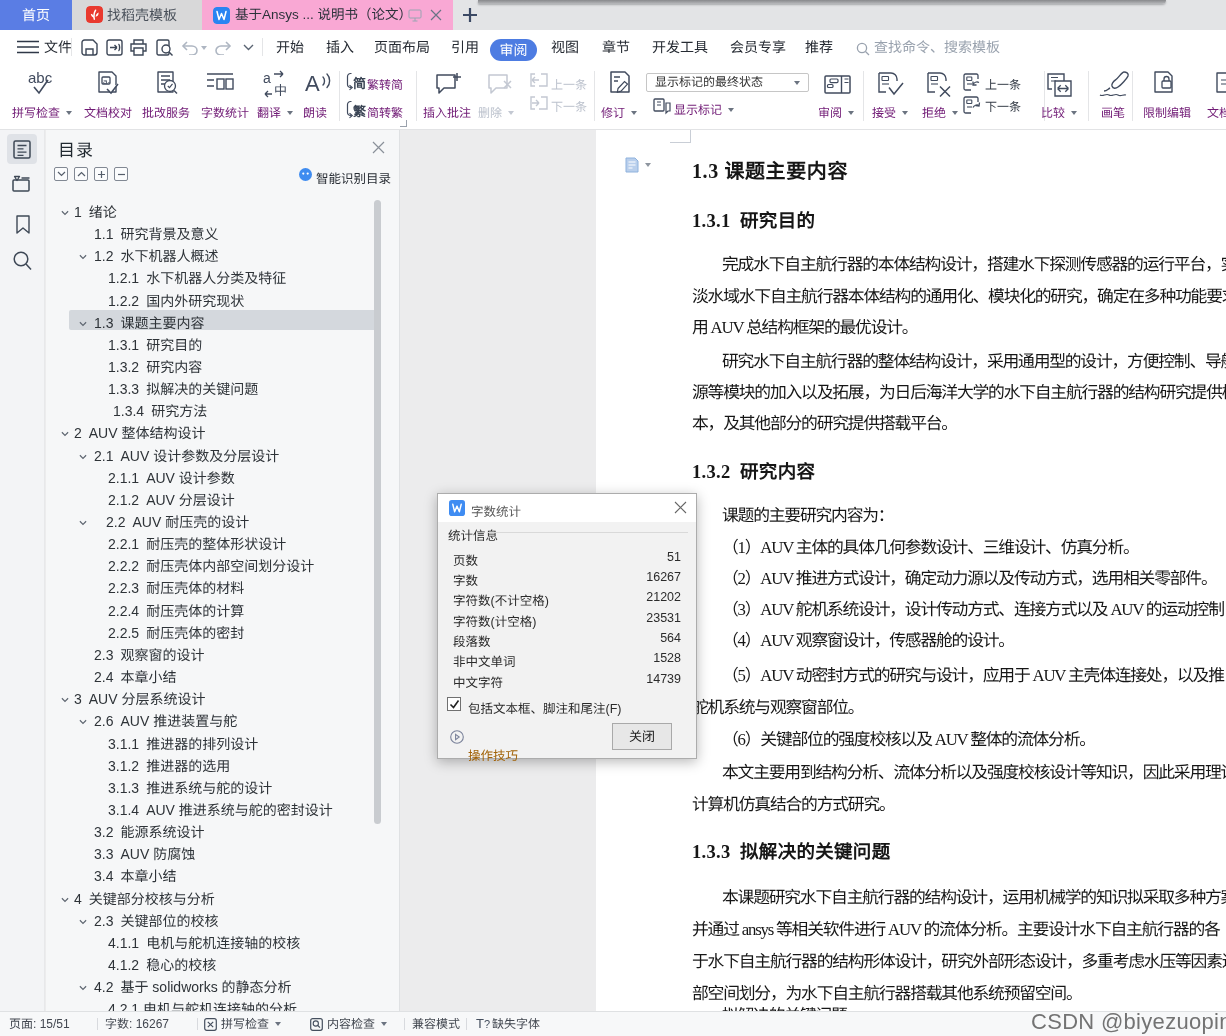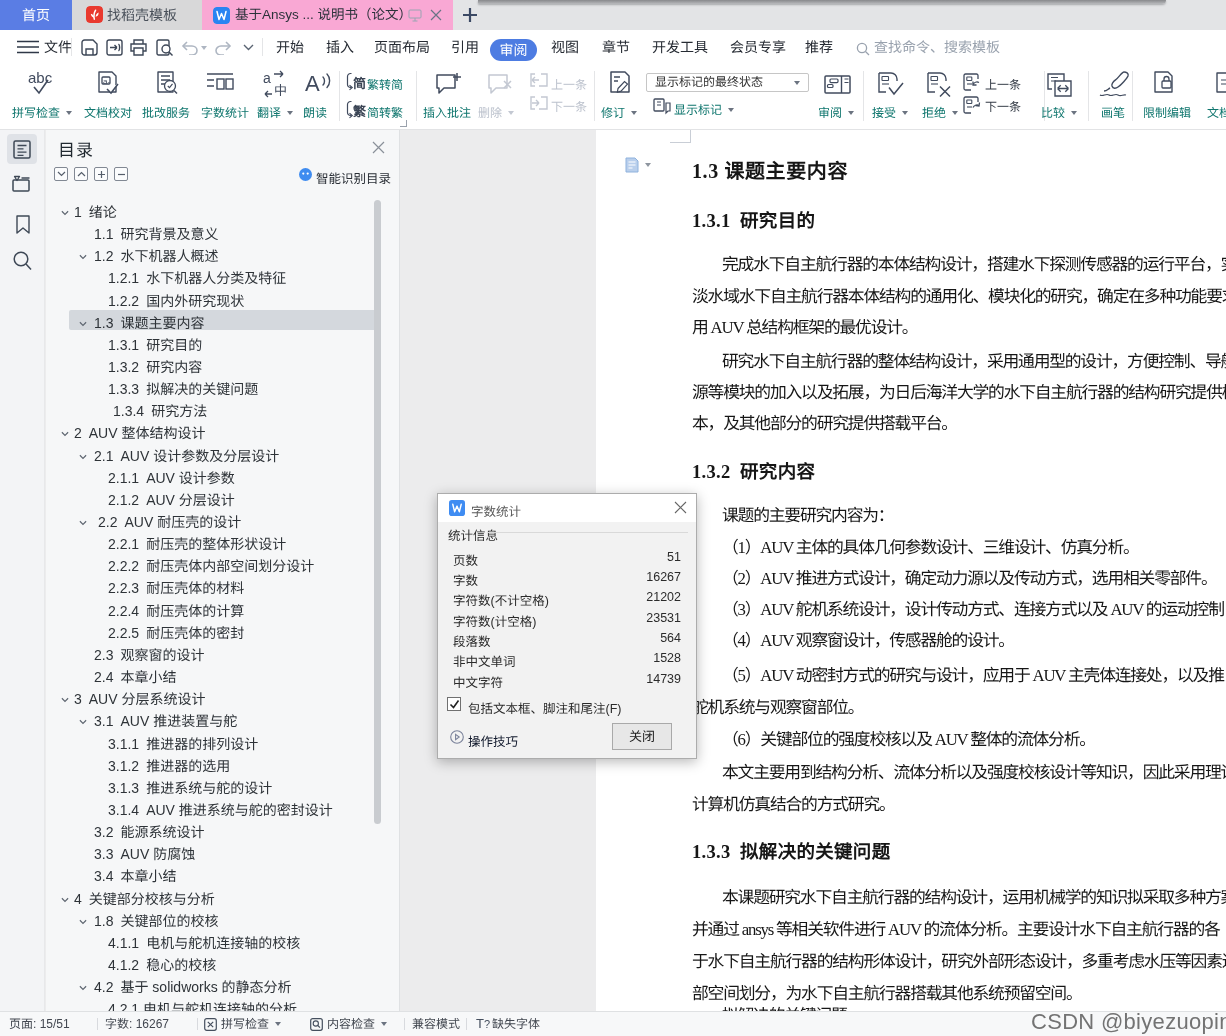--- a/index.html
+++ b/index.html
@@ -12,21 +12,21 @@
 #tab2{position:absolute;left:72px;top:0;width:130px;height:30px;background:#d8d8d9;color:#49505a;font-size:14px;line-height:30px}
 #tab3{position:absolute;left:202px;top:0;width:251px;height:30px;background:#f9a8d4;color:#2c323b;font-size:13.5px;line-height:30px;white-space:nowrap}
 .ticon{position:absolute;width:17px;height:17px;border-radius:4px;top:6px}
 #shadowband{position:absolute;left:478px;top:0;width:688px;height:4px;background:linear-gradient(#88898c,#b9babd);border-radius:0 0 8px 2px;box-shadow:0 1px 2px rgba(120,122,126,.55)}
 
 #menubar{position:absolute;left:0;top:30px;width:1062px;height:34px;background:#fff}
 .mitem{position:absolute;top:0;height:34px;line-height:34px;font-size:14px;color:#262b33}
 #pill{position:absolute;left:490px;top:9px;width:47px;height:22px;border-radius:11px;background:#4d7ce2;color:#fff;font-size:14px;text-align:center;line-height:22px}
 
 #ribbon{position:absolute;left:0;top:64px;width:1226px;height:66px;background:#fff;border-bottom:1px solid #e2e3e5}
-.rlabel{position:absolute;top:39px;font-size:12px;color:#0f766e;white-space:nowrap}
+.rlabel{position:absolute;top:39px;font-size:12px;color:#701a75;white-space:nowrap}
 .rdiv{position:absolute;top:7px;height:50px;width:1px;background:#e4e5e7}
 .caret{display:inline-block;width:0;height:0;border-left:3.5px solid transparent;border-right:3.5px solid transparent;border-top:4px solid #6b7380;vertical-align:2px;margin-left:3px}
 .dis{color:#bcc2cd}
 svg.ric{position:absolute;overflow:visible}
 
 #main{position:absolute;left:0;top:130px;width:1226px;height:881px;background:#ececed}
 #lstrip{position:absolute;left:0;top:0;width:45px;height:881px;background:#f3f4f6;border-right:1px solid #e7e8ea}
 #toc{position:absolute;left:46px;top:0;width:354px;height:881px;background:#f6f7f8;border-right:1px solid #dfe1e3}
 #tocrows{position:absolute;left:0;top:70px;width:354px;height:811px;overflow:hidden;font-size:14px;color:#2e3338}
 .trow{position:absolute;height:20px;line-height:20px;white-space:nowrap}
@@ -396,51 +396,51 @@
 <div class="trow" style="left:28px;top:223.4px">2 AUV 整体结构设计</div>
 <svg class="tchev" style="left:33px;top:252.5px" width="9" height="6" viewBox="0 0 9 6">
           <path d="M1 1l3.5 3.5L8 1" stroke="#5d6570" stroke-width="1.3" fill="none"></path>
         </svg>
 <div class="trow" style="left:48px;top:245.5px">2.1 AUV 设计参数及分层设计</div>
 <div class="trow" style="left:62px;top:267.7px">2.1.1 AUV 设计参数</div>
 <div class="trow" style="left:62px;top:289.8px">2.1.2 AUV 分层设计</div>
 <svg class="tchev" style="left:33px;top:319.0px" width="9" height="6" viewBox="0 0 9 6">
           <path d="M1 1l3.5 3.5L8 1" stroke="#5d6570" stroke-width="1.3" fill="none"></path>
         </svg>
-<div class="trow" style="left:52px;top:312.0px">2.2 AUV 耐压壳的设计</div>
+<div class="trow" style="left:60px;top:312.0px">2.2 AUV 耐压壳的设计</div>
 <div class="trow" style="left:62px;top:334.1px">2.2.1 耐压壳的整体形状设计</div>
 <div class="trow" style="left:62px;top:356.3px">2.2.2 耐压壳体内部空间划分设计</div>
 <div class="trow" style="left:62px;top:378.4px">2.2.3 耐压壳体的材料</div>
 <div class="trow" style="left:62px;top:400.6px">2.2.4 耐压壳体的计算</div>
 <div class="trow" style="left:62px;top:422.7px">2.2.5 耐压壳体的密封</div>
 <div class="trow" style="left:48px;top:444.9px">2.3 观察窗的设计</div>
 <div class="trow" style="left:48px;top:467.0px">2.4 本章小结</div>
 <svg class="tchev" style="left:15px;top:496.2px" width="9" height="6" viewBox="0 0 9 6">
           <path d="M1 1l3.5 3.5L8 1" stroke="#5d6570" stroke-width="1.3" fill="none"></path>
         </svg>
 <div class="trow" style="left:28px;top:489.2px">3 AUV 分层系统设计</div>
 <svg class="tchev" style="left:33px;top:518.3px" width="9" height="6" viewBox="0 0 9 6">
           <path d="M1 1l3.5 3.5L8 1" stroke="#5d6570" stroke-width="1.3" fill="none"></path>
         </svg>
-<div class="trow" style="left:48px;top:511.3px">3.1 AUV 推进装置与舵</div>
+<div class="trow" style="left:48px;top:511.3px">2.6 AUV 推进装置与舵</div>
 <div class="trow" style="left:62px;top:533.5px">3.1.1 推进器的排列设计</div>
 <div class="trow" style="left:62px;top:555.6px">3.1.2 推进器的选用</div>
 <div class="trow" style="left:62px;top:577.8px">3.1.3 推进系统与舵的设计</div>
 <div class="trow" style="left:62px;top:599.9px">3.1.4 AUV 推进系统与舵的密封设计</div>
 <div class="trow" style="left:48px;top:622.1px">3.2 能源系统设计</div>
 <div class="trow" style="left:48px;top:644.2px">3.3 AUV 防腐蚀</div>
 <div class="trow" style="left:48px;top:666.4px">3.4 本章小结</div>
 <svg class="tchev" style="left:15px;top:695.5px" width="9" height="6" viewBox="0 0 9 6">
           <path d="M1 1l3.5 3.5L8 1" stroke="#5d6570" stroke-width="1.3" fill="none"></path>
         </svg>
 <div class="trow" style="left:28px;top:688.5px">4 关键部分校核与分析</div>
 <svg class="tchev" style="left:33px;top:717.7px" width="9" height="6" viewBox="0 0 9 6">
           <path d="M1 1l3.5 3.5L8 1" stroke="#5d6570" stroke-width="1.3" fill="none"></path>
         </svg>
-<div class="trow" style="left:48px;top:710.7px">1.8 关键部位的校核</div>
+<div class="trow" style="left:48px;top:710.7px">2.3 关键部位的校核</div>
 <div class="trow" style="left:62px;top:732.8px">4.1.1 电机与舵机连接轴的校核</div>
 <div class="trow" style="left:62px;top:755.0px">4.1.2 稳心的校核</div>
 <svg class="tchev" style="left:33px;top:784.1px" width="9" height="6" viewBox="0 0 9 6">
           <path d="M1 1l3.5 3.5L8 1" stroke="#5d6570" stroke-width="1.3" fill="none"></path>
         </svg>
 <div class="trow" style="left:48px;top:777.1px">4.2 基于 solidworks 的静态分析</div>
 <div class="trow" style="left:62px;top:799.3px">4.2.1 电机与舵机连接轴的分析</div>
 </div>
     <div class="abs" style="left:328px;top:70px;width:7px;height:624px;background:#c9ccd0;border-radius:4px"></div>
   </div>
@@ -527,15 +527,15 @@
   <div class="drow" style="top:178px">中文字符<span class="dval">14739</span></div>
   <div class="abs" style="left:9px;top:203px;width:14px;height:14px;background:#fff;border:1px solid #707070"></div>
   <svg class="abs" style="left:11px;top:205px" width="11" height="11" viewBox="0 0 11 11">
       <path d="M1.5 5.5l3 3 5-7" stroke="#222" stroke-width="1.6" fill="none"></path>
     </svg>
   <div class="drow" style="left:30px;top:204px;width:220px">包括文本框、脚注和尾注(F)</div>
   <svg class="abs" style="left:12px;top:236px" width="14" height="14" viewBox="0 0 14 14">
       <circle cx="7" cy="7" r="6.3" stroke="#7a829a" fill="none" stroke-width="1.1"></circle>
       <path d="M5.6 4.4l3.6 2.6-3.6 2.6z" fill="none" stroke="#7a829a" stroke-width="1.1"></path>
     </svg>
-  <div class="drow" style="left:30px;top:237px;width:100px;color:#0f172a">操作技巧</div>
+  <div class="drow" style="left:30px;top:251px;width:100px;color:#a16207">操作技巧</div>
   <div id="dlgbtn">关闭</div>
 </div>
 
 </body></html>

